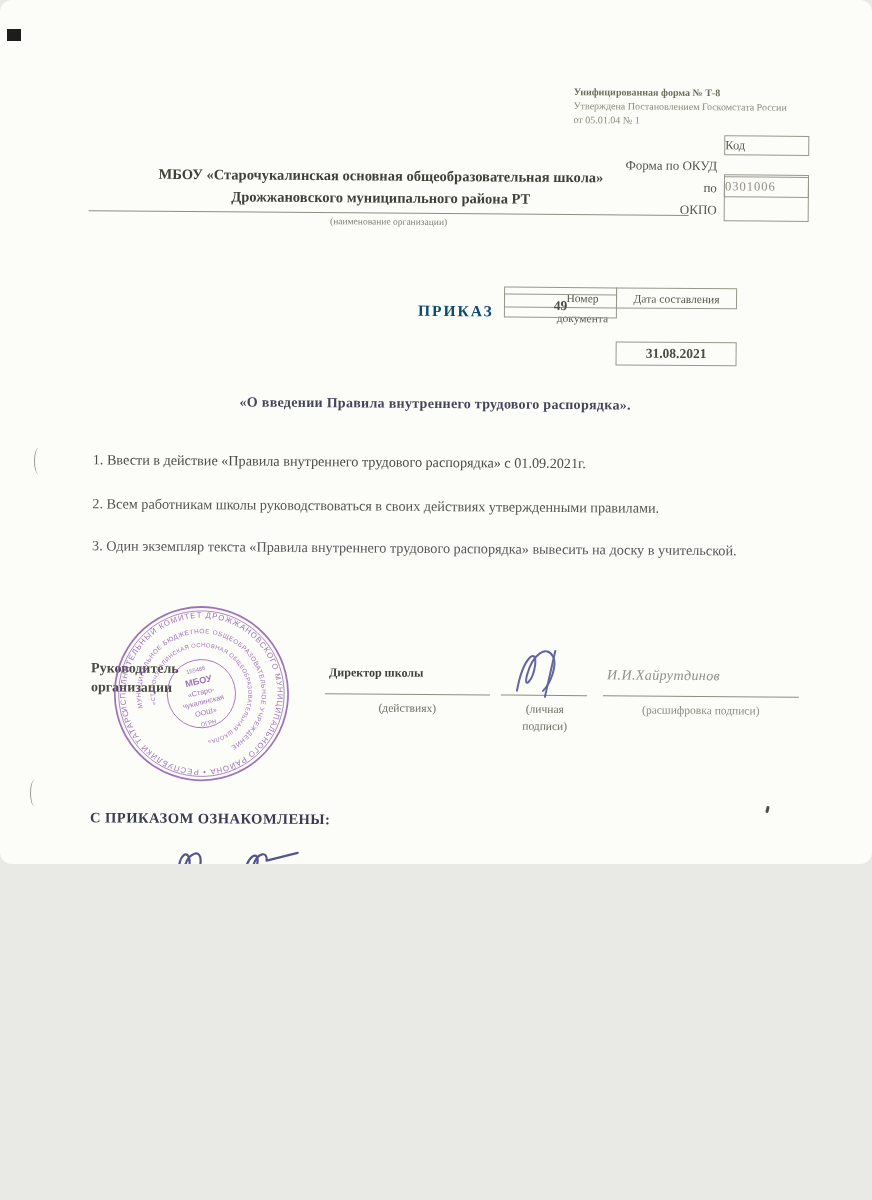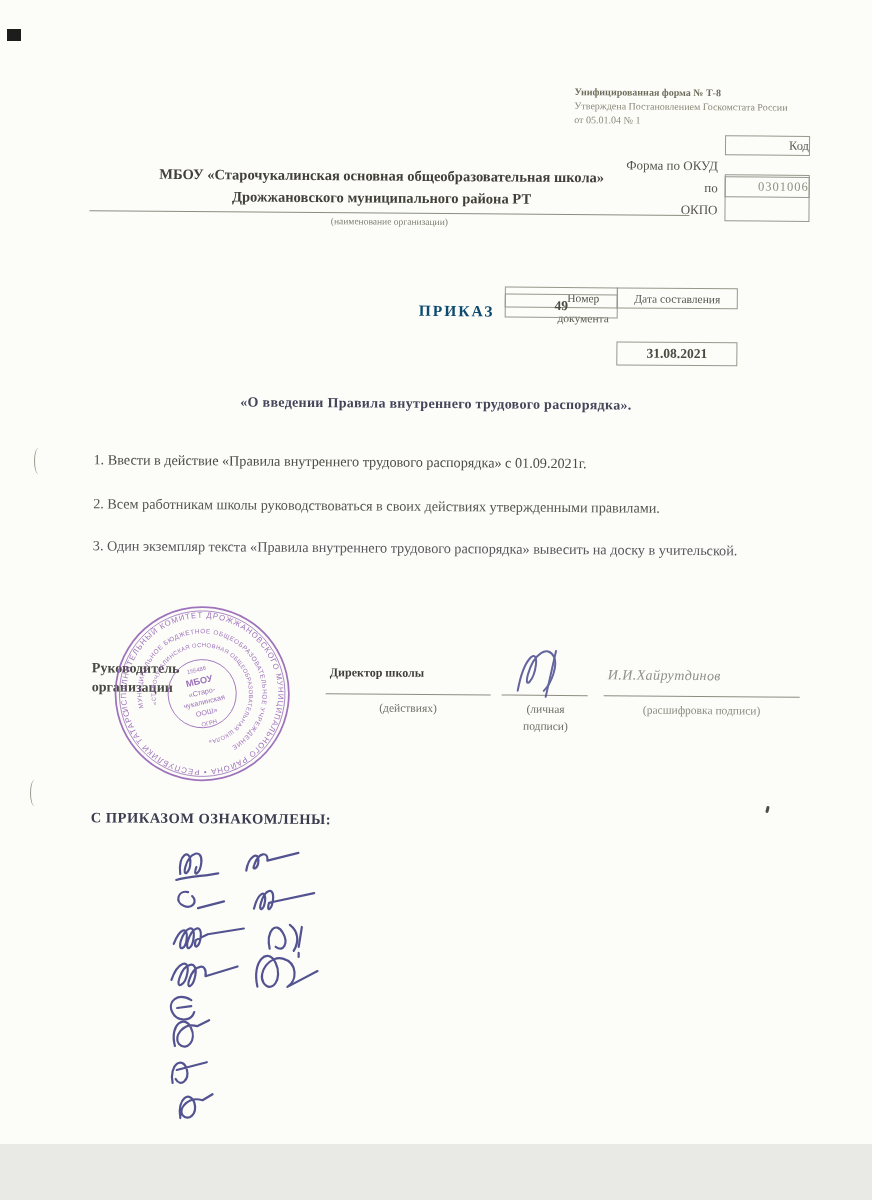--- a/index.html
+++ b/index.html
@@ -1,30 +1,30 @@
 <!DOCTYPE html>
 <html><head>
 <meta charset="utf-8">
 <style>
   * { margin:0; padding:0; box-sizing:border-box; }
   html,body { background:#e9e9e5; }
   .page {
-    position:relative; width:872px; height:1144px; margin:0 auto;
+    position:relative; width:872px; height:864px; margin:0 auto;
     background:#fcfcf9; overflow:hidden;
-    font-family:"Liberation Serif", serif; color:#44443e;
+    font-family:"Liberation Serif", serif; color:#44443e;border-radius:12px;
   }
   .tilt { position:absolute; inset:0; transform:rotate(.45deg); transform-origin:50% 35%; }
   .abs { position:absolute; }
 
   
   .note { left:572px; top:84px; font-size:10px; line-height:1.4; color:#8b8b7a; }
   .note .n1 { color:#6e6e5c; font-weight:bold; }
 
   
-  .cell { position:absolute; border:1px solid #98988d; text-align:right; background:transparent; }
+  .cell { position:absolute; border:1px solid #98988d; text-align:left; background:transparent; }
   .cell-kod  { left:723px; top:133px; width:85px; height:20px; line-height:19px; font-size:12.5px; color:#5c5c52; }
   .cell-okud { left:723px; top:152px; width:85px; height:23px; line-height:22px; font-size:12.5px; color:#8f8f82; letter-spacing:1px;margin-top:20px; }
   .cell-okpo { left:723px; top:174px; width:85px; height:45px; }
   .lab { position:absolute; text-align:right; font-size:13px; color:#55554c; width:176px; left:540px; }
 
   
   .org { left:70px; top:165px; width:620px; text-align:center; font-weight:bold;
          font-size:14.5px; line-height:22px; color:#403f38; }
   .org-underline { left:88px; top:213px; width:600px; border-bottom:1px solid #8d8d82; }
   .org-caption { left:88px; top:217px; width:600px; text-align:center; font-size:9.5px; color:#7e7e71; }

